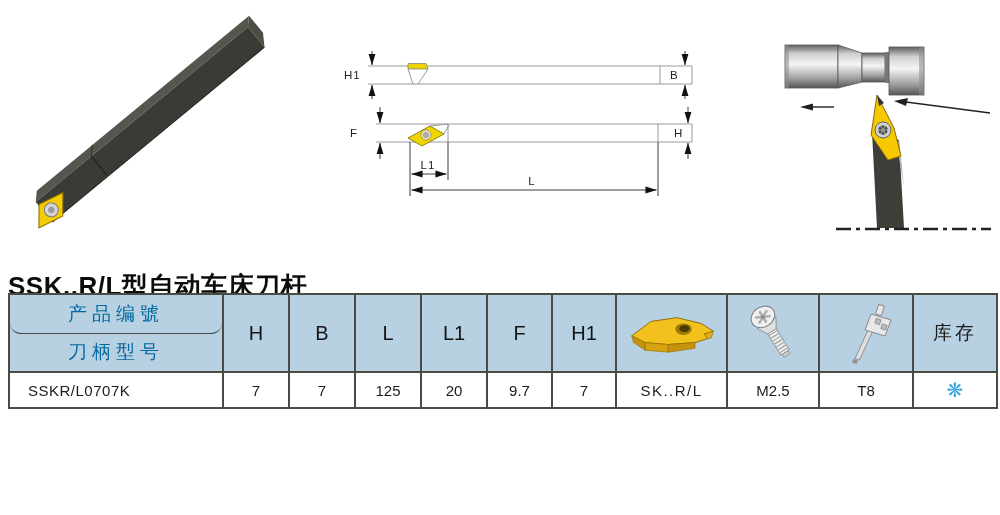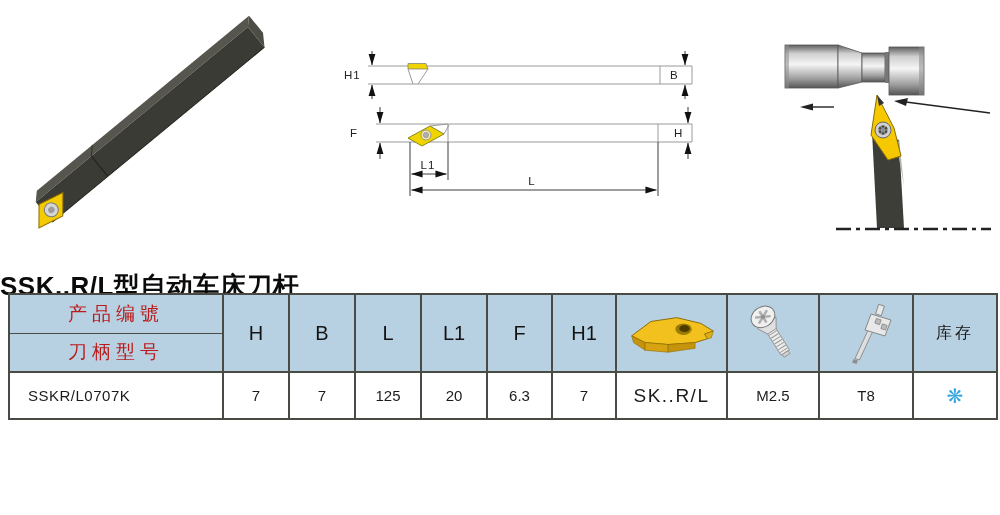--- a/index.html
+++ b/index.html
@@ -1,38 +1,38 @@
 <!DOCTYPE html>
 <html><head>
 <meta charset="utf-8">
 <style>
   html,body{margin:0;padding:0;background:#fff;}
   #stage{position:relative;width:1000px;height:515px;background:#fff;overflow:hidden;
          font-family:"Liberation Sans",sans-serif;color:#1b1b1b;}
   .abs{position:absolute;}
   
-  #title{left:0;top:252px;font-size:26px;font-weight:bold;letter-spacing:.5px;color:#0b0b0b;white-space:nowrap;}
+  #title{left:8px;top:252px;font-size:26px;font-weight:bold;letter-spacing:.5px;color:#0b0b0b;white-space:nowrap;}
   
   table{position:absolute;left:8px;top:293px;width:988px;border-collapse:collapse;table-layout:fixed;}
   th,td{border:2px solid #4b4b45;padding:0;text-align:center;vertical-align:middle;
         font-family:"Liberation Sans",sans-serif;color:#1b1b1b;overflow:hidden;}
   thead tr{height:76px;}
-  tbody tr{height:47px;}
+  tbody tr{height:36px;}
   thead th{background:#b8d1e2;font-weight:normal;}
   .hdr-split{display:flex;flex-direction:column;height:76px;justify-content:stretch;}
   .hdr-split div{flex:1;display:flex;align-items:center;justify-content:center;
-                 font-size:19px;letter-spacing:5px;color:#b91c1c;}
+                 font-size:19px;letter-spacing:5px;color:#0369a1;border-radius:11px;}
   .hdr-split div:first-child{border-bottom:1.5px solid #4b4b45;}
   th.dim{font-size:20px;color:#141414;}
-  th.stockh{font-size:16px;letter-spacing:3px;}
+  th.stockh{font-size:19px;letter-spacing:3px;}
   tbody tr.alt td{background:#f8f4d6;}
   tbody tr.plain td{background:#ffffff;}
   td.model{text-align:left;padding-left:18px;font-size:15px;letter-spacing:.5px;}
   td.num{font-size:15px;}
-  td.sk{font-size:19px;letter-spacing:1.5px;margin-left:16px;}
+  td.sk{font-size:15px;letter-spacing:1.5px;margin-left:16px;}
   td.stock{font-size:20px;color:#3aa6e0;line-height:1;}
   .icon-wrap{display:flex;align-items:center;justify-content:center;height:76px;}
   
   .outline{stroke:#9a9a9a;stroke-width:1;fill:none;}
   .dimline{stroke:#3c3c3c;stroke-width:1;fill:none;}
   .dimtext{font-family:"Liberation Sans",sans-serif;font-size:11.5px;fill:#222;letter-spacing:1px;}
 </style>
 </head>
 <body>
 
@@ -236,21 +236,21 @@
         <th class="stockh">库存</th>
       </tr>
     </thead>
     <tbody>
       <tr class="plain">
         <td class="model">SSKR/L0707K</td>
         <td class="num">7</td>
         <td class="num">7</td>
         <td class="num">125</td>
         <td class="num">20</td>
-        <td class="num">6.3</td>
+        <td class="num">9.7</td>
         <td class="num">7</td>
         <td class="sk">SK..R/L</td>
         <td class="num">M2.5</td>
         <td class="num">T8</td>
         <td class="stock">❋</td>
       </tr>
     </tbody>
   </table>
 </div>
 

